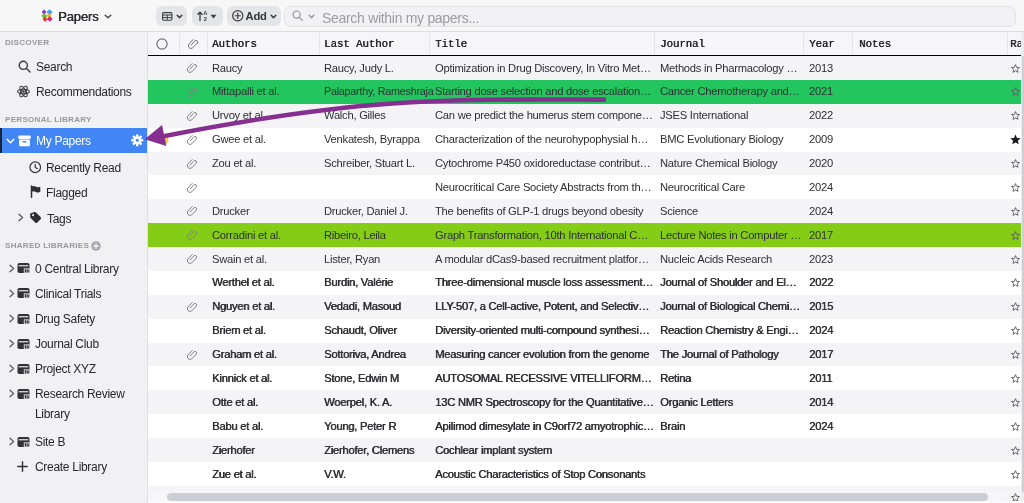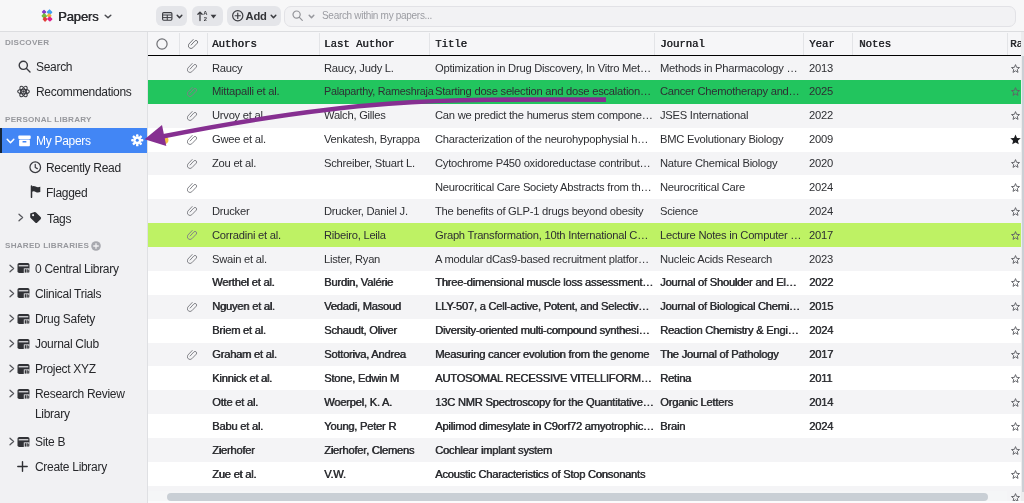--- a/index.html
+++ b/index.html
@@ -46,21 +46,21 @@
 <div class="row" style="top:79.9px;background:#22c55e;">
       <svg width="13" height="13" viewBox="0 0 13 13" style="position:absolute;left:39px;top:6.2px;">
         <g fill="none" stroke="#808186" stroke-width="1.0" stroke-linecap="round" transform="rotate(3 5.5 5.5) scale(0.94)">
           <path d="M3.4 7.6 L7.2 3.0 a1.75 1.75 0 0 1 2.7 2.2 L5.4 10.4 a2.9 2.9 0 0 1 -4.5 -3.6 L5.3 1.6"></path>
         </g>
       </svg>
       <div class="cell" style="left:64px;width:106px;">Mittapalli et al.</div>
       <div class="cell" style="left:176px;width:112px;font-size:10.8px;">Palaparthy, Rameshraja</div>
       <div class="cell" style="left:287px;width:219px;">Starting dose selection and dose escalation for oncology</div>
       <div class="cell" style="left:512px;width:142px;">Cancer Chemotherapy and Pharmacology</div>
-      <div class="cell" style="left:661px;width:44px;">2025</div>
+      <div class="cell" style="left:661px;width:44px;">2021</div>
       <svg width="11" height="11" viewBox="0 0 11 11" style="position:absolute;left:861.5px;top:6.6px;">
         <path d="M5.5 1.6 L6.6 4.35 9.5 4.55 7.3 6.5 8.0 9.4 5.5 7.8 3.0 9.4 3.7 6.5 1.5 4.55 4.4 4.35 Z" fill="none" stroke="#616267" stroke-width="0.95"></path>
       </svg>
     </div>
 <div class="row" style="top:103.8px;background:#f4f4f6;">
       <svg width="13" height="13" viewBox="0 0 13 13" style="position:absolute;left:39px;top:6.2px;">
         <g fill="none" stroke="#808186" stroke-width="1.0" stroke-linecap="round" transform="rotate(3 5.5 5.5) scale(0.94)">
           <path d="M3.4 7.6 L7.2 3.0 a1.75 1.75 0 0 1 2.7 2.2 L5.4 10.4 a2.9 2.9 0 0 1 -4.5 -3.6 L5.3 1.6"></path>
         </g>
       </svg>
@@ -124,21 +124,21 @@
       </svg>
       <div class="cell" style="left:64px;width:106px;">Drucker</div>
       <div class="cell" style="left:176px;width:112px;">Drucker, Daniel J.</div>
       <div class="cell" style="left:287px;width:219px;">The benefits of GLP-1 drugs beyond obesity</div>
       <div class="cell" style="left:512px;width:142px;">Science</div>
       <div class="cell" style="left:661px;width:44px;">2024</div>
       <svg width="11" height="11" viewBox="0 0 11 11" style="position:absolute;left:861.5px;top:6.6px;">
         <path d="M5.5 1.6 L6.6 4.35 9.5 4.55 7.3 6.5 8.0 9.4 5.5 7.8 3.0 9.4 3.7 6.5 1.5 4.55 4.4 4.35 Z" fill="none" stroke="#616267" stroke-width="0.95"></path>
       </svg>
     </div>
-<div class="row" style="top:223.2px;background:#bef264;">
+<div class="row" style="top:223.2px;background:#84cc16;">
       <svg width="13" height="13" viewBox="0 0 13 13" style="position:absolute;left:39px;top:6.2px;">
         <g fill="none" stroke="#808186" stroke-width="1.0" stroke-linecap="round" transform="rotate(3 5.5 5.5) scale(0.94)">
           <path d="M3.4 7.6 L7.2 3.0 a1.75 1.75 0 0 1 2.7 2.2 L5.4 10.4 a2.9 2.9 0 0 1 -4.5 -3.6 L5.3 1.6"></path>
         </g>
       </svg>
       <div class="cell" style="left:64px;width:106px;">Corradini et al.</div>
       <div class="cell" style="left:176px;width:112px;">Ribeiro, Leila</div>
       <div class="cell" style="left:287px;width:219px;">Graph Transformation, 10th International Conference on</div>
       <div class="cell" style="left:512px;width:142px;">Lecture Notes in Computer Science</div>
       <div class="cell" style="left:661px;width:44px;">2017</div>
@@ -338,21 +338,21 @@
       <path d="M1.2 1.2 L3.5 3.8 5.8 1.2" fill="none" stroke="#3b3c41" stroke-width="1.5" stroke-linecap="round" stroke-linejoin="round"></path>
     </svg>
   <div id="searchbox"></div>
   <svg width="12" height="12" viewBox="0 0 12 12" style="position:absolute;left:292px;top:10px;">
       <circle cx="4.6" cy="4.6" r="3.6" fill="none" stroke="#939499" stroke-width="1.2"></circle>
       <path d="M7.4 7.4 L10.3 10.3" stroke="#939499" stroke-width="1.2" stroke-linecap="round"></path>
     </svg>
   <svg width="7" height="5" viewBox="0 0 7 5" style="position:absolute;left:308px;top:13.8px;">
       <path d="M1.2 1.2 L3.5 3.8 5.8 1.2" fill="none" stroke="#98999e" stroke-width="1.5" stroke-linecap="round" stroke-linejoin="round"></path>
     </svg>
-  <div style="position:absolute;left:322px;top:10.2px;font-size:10px;letter-spacing:-0.3px;color:#9b9ca2;">Search within my papers...</div>
+  <div style="position:absolute;left:322px;top:10.2px;font-size:14px;letter-spacing:-0.3px;color:#9b9ca2;">Search within my papers...</div>
 </div>
 
 <div id="sidebar">
 <div class="shead" style="top:38px;">DISCOVER</div>
 <svg width="13" height="13" viewBox="0 0 13 13" style="position:absolute;left:18px;top:60px;">
       <circle cx="5.3" cy="5.3" r="4.1" fill="none" stroke="#3a3b40" stroke-width="1.4"></circle>
       <path d="M8.5 8.5 L12 12" stroke="#3a3b40" stroke-width="1.4" stroke-linecap="round"></path>
     </svg>
 <div class="sitem" style="left:36px;top:60px;">Search</div>
 <svg width="13" height="13" viewBox="0 0 13 13" style="position:absolute;left:17px;top:84.5px;">

